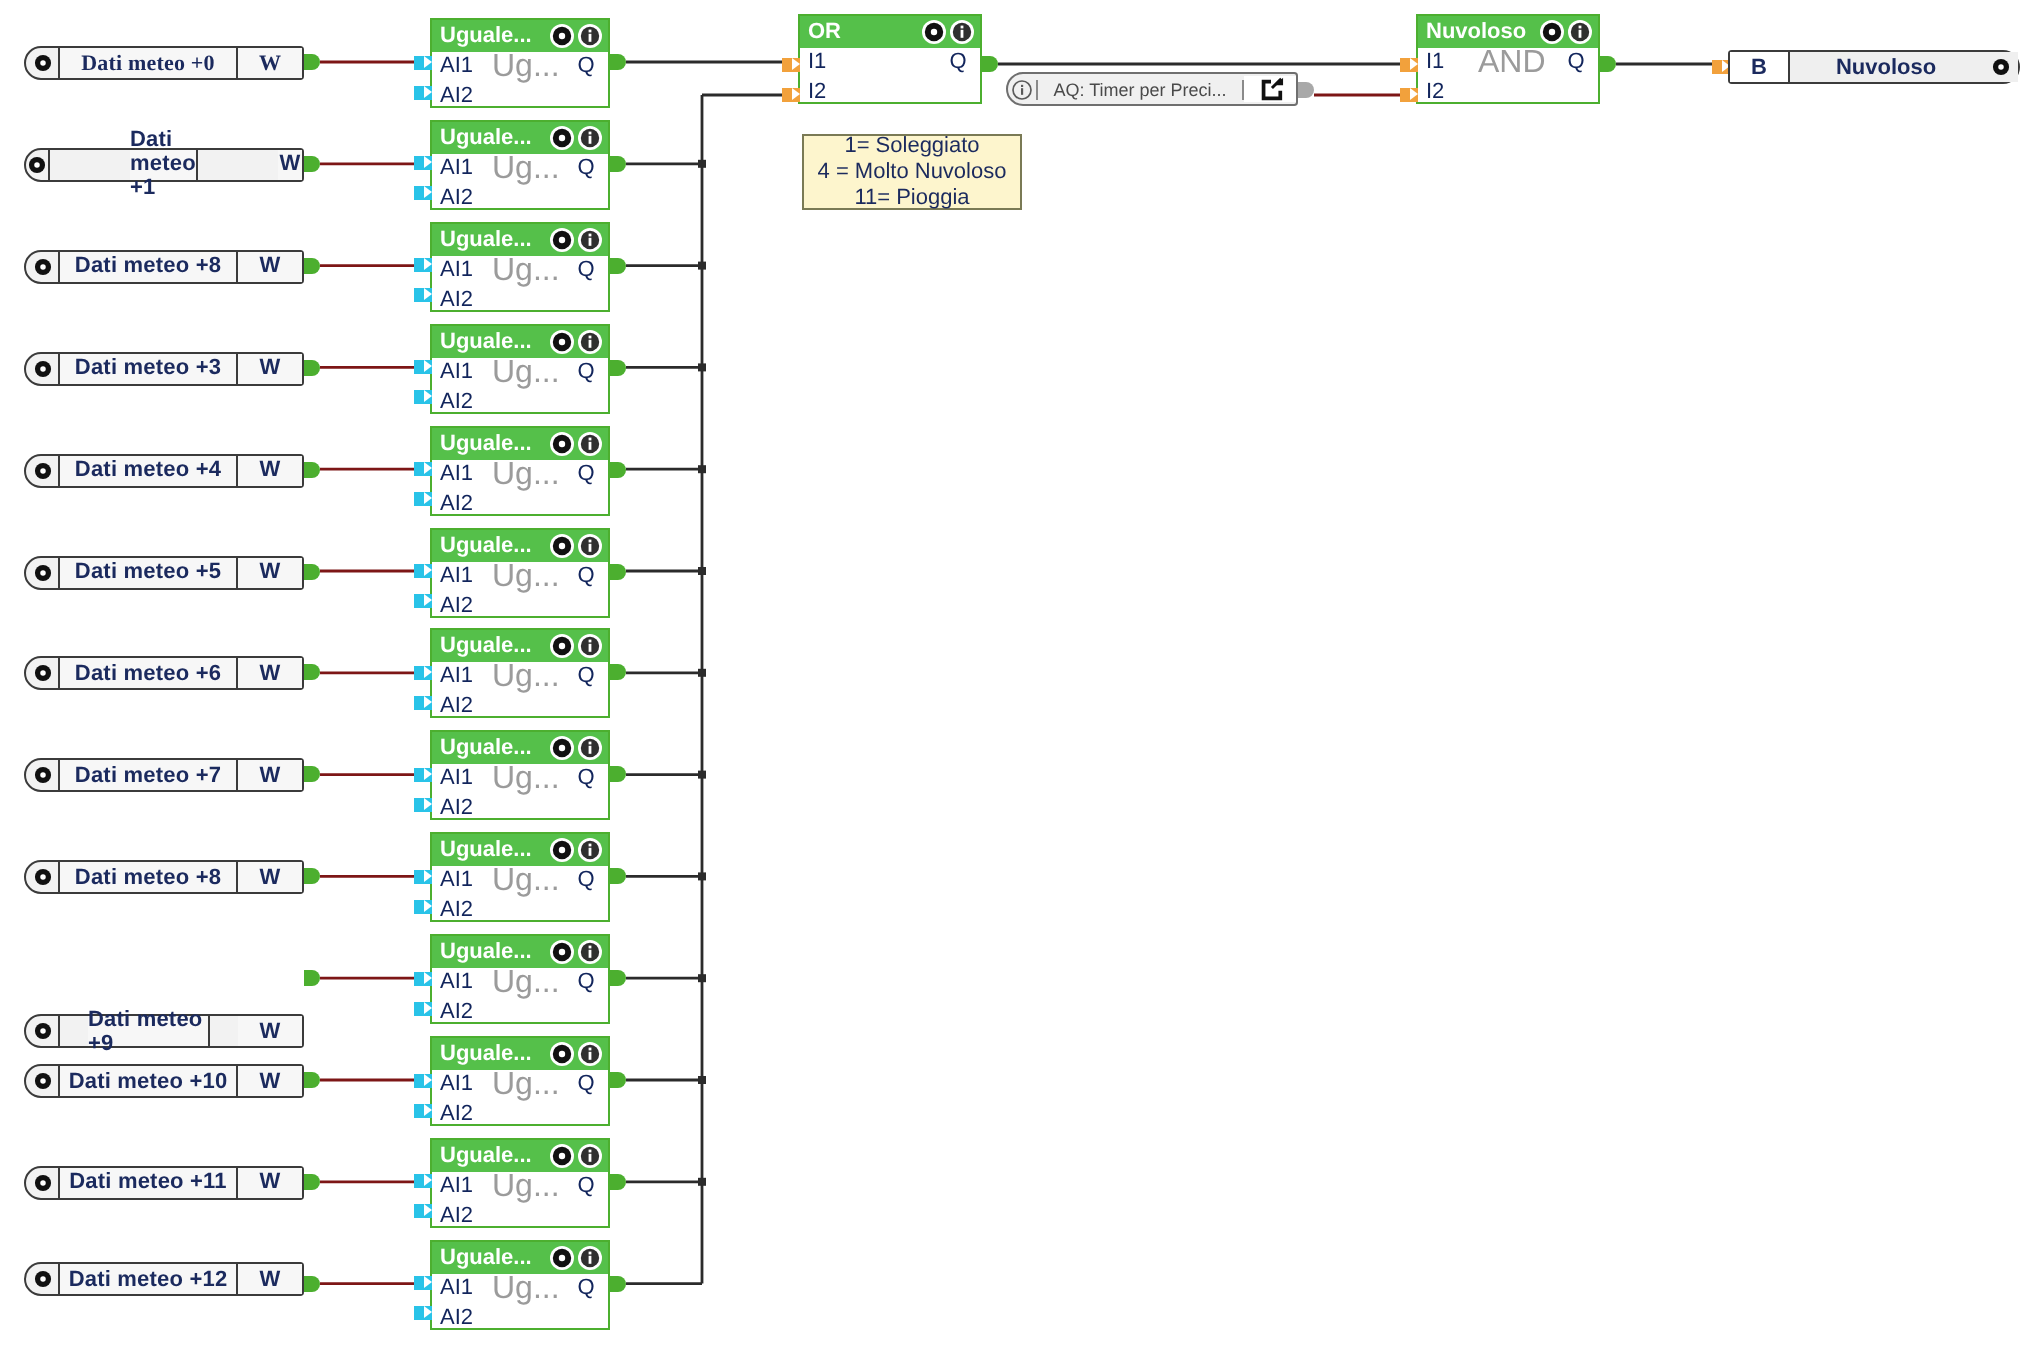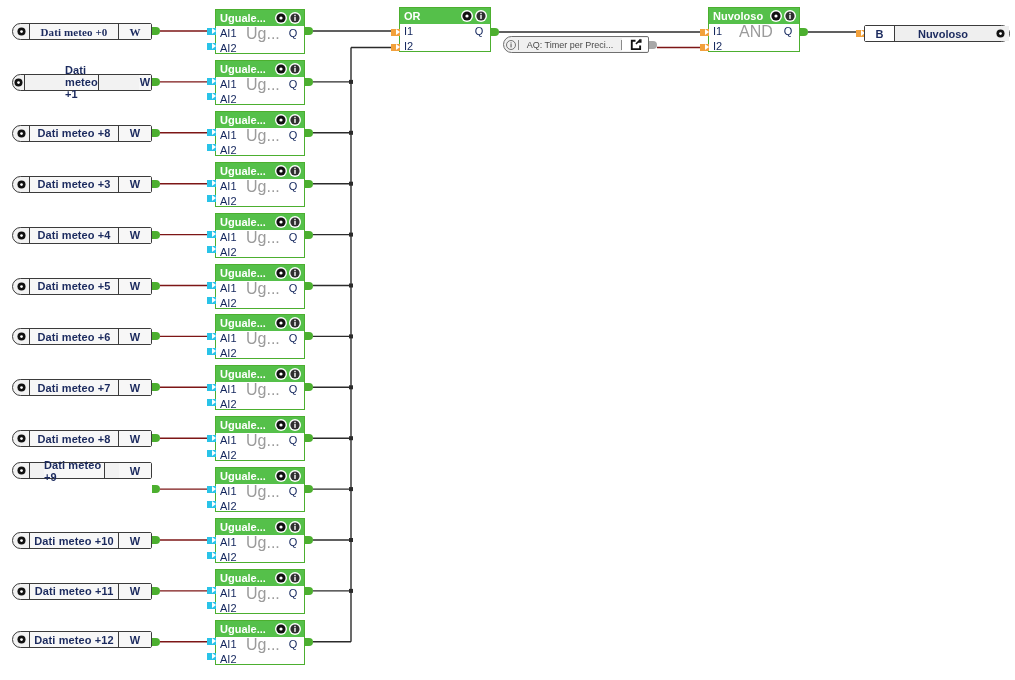--- a/index.html
+++ b/index.html
@@ -613,21 +613,21 @@
          <span class="fn-q">Q</span>
        </div>
        <div class="fn-row">
          <span class="pin-label">AI2</span>
        </div>
      </div>
       </div>
       <div class="pin pin-ai" style="left: 207px; top: 434.7px;"></div>
       <div class="pin pin-ai" style="left: 207px; top: 449.7px;"></div>
       <div class="pin pin-out" style="left: 305px; top: 434.2px;"></div>
-      <div class="io-block" style="left: 12px; top: 462px; width: 140px; gap: 14px;">
+      <div class="io-block" style="left: 12px; top: 507px; width: 140px; gap: 14px;">
         <span class="io-gear">
           <svg width="11" height="11" viewBox="0 0 12 12">
   <circle cx="6" cy="6" r="4.4" fill="#111"></circle>
   <circle cx="6" cy="6" r="1.5" fill="#fff"></circle>
           </svg>
         </span>
         <span class="io-name">Dati meteo +9</span>
         <span class="io-type">W</span>
       </div>
       <div class="pin pin-out" style="left: 152px; top: 485.1px;"></div>
@@ -854,20 +854,25 @@
     <span class="aq-jump">
       <svg width="13" height="13" viewBox="0 0 14 14">
         <path d="M2 2 H7 V4 H4 V11 H11 V8 H13 V13 H2 Z" fill="#111"></path>
         <path d="M7.5 6.5 L12.5 1.5" stroke="#111" stroke-width="1.6"></path>
         <path d="M13.5 1 V5 H9.5 Z" fill="#111"></path>
       </svg>
     </span>
   </div>
   <div class="pin pin-grey" style="left:649px;top:41px;"></div>
 
+  <div class="note" style="left:401px;top:67px;width:110px;height:38px;">
+    <span class="note-line">1= Soleggiato</span>
+    <span class="note-line">4 = Molto Nuvoloso</span>
+    <span class="note-line">11= Pioggia</span>
+  </div>
 
   <div class="fn-block" id="and-block" style="left:708px;top:7px;width:92px;height:45px;">
     <div class="fn-head">
       <span class="fn-title">Nuvoloso</span>
       <span class="fn-head-icons">
         <span class="ic">
           <svg width="12" height="12" viewBox="0 0 12 12">
             <circle cx="6" cy="6" r="6" fill="#fff"></circle>
             <circle cx="6" cy="6" r="4.6" fill="#111"></circle>
             <circle cx="6" cy="6" r="1.6" fill="#fff"></circle>

